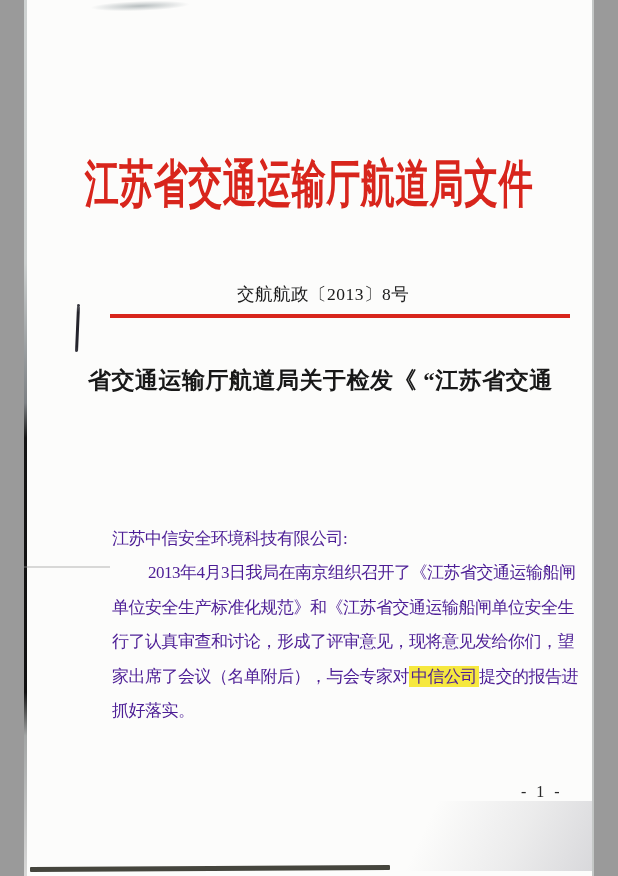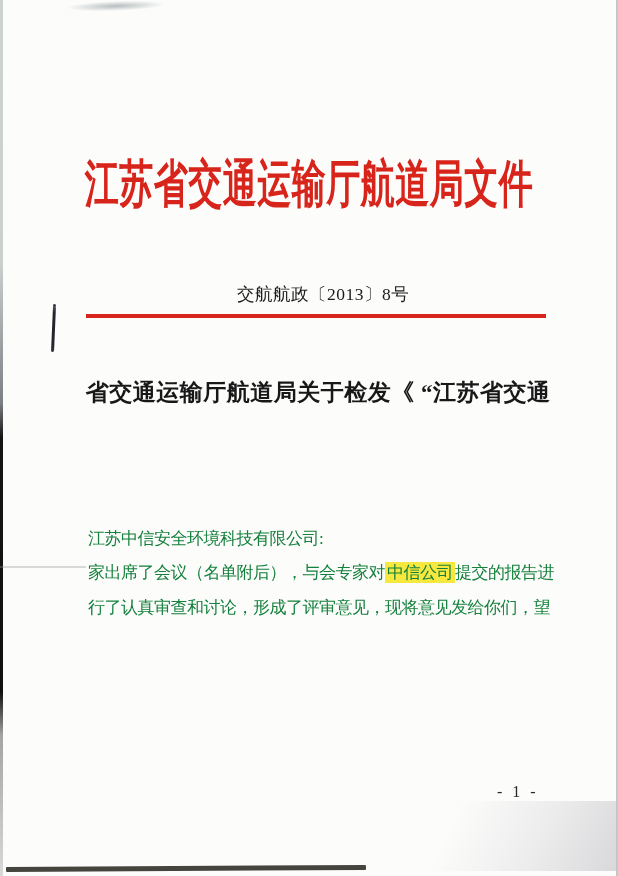--- a/index.html
+++ b/index.html
@@ -1,18 +1,18 @@
 <!DOCTYPE html>
 <html style="--accent-red: #d8251c; --highlight-yellow: #f6e83e; --body-text: #1c1c1c;"><head>
 <meta charset="utf-8">
 <style>
   html,body{margin:0;padding:0;background:#9a9a9a;}
   .page{
     position:relative;
-    width:618px;height:876px;
+    width:570px;height:876px;
     margin:0 auto;
     background:#fcfcfb;
     overflow:hidden;
     font-family:"Liberation Serif","DejaVu Serif",serif;
   }
   
   .edge-left{
     position:absolute;left:0;top:0;width:3px;height:100%;
     background:linear-gradient(to bottom,
       rgba(150,158,158,.45) 0%,
@@ -68,30 +68,30 @@
     text-align:center;
     font-size:17.5px;color:#1b1b1b;letter-spacing:.5px;
     transform:translateX(14px);
     white-space:nowrap;
   }
   .red-rule{
     position:absolute;top:314px;left:86px;width:460px;height:4px;
     background:var(--accent-red,#d8251c);
   }
   .doc-title{
-    position:absolute;top:374px;left:64px;right:46px;margin:0;
+    position:absolute;top:362px;left:64px;right:46px;margin:0;
     text-align:center;
     font-size:23px;font-weight:700;line-height:37px;
     letter-spacing:.5px;color:#181818;
   }
   .doc-title div{white-space:nowrap;}
   .body-block{
     position:absolute;top:522px;left:88px;width:466px;
     font-size:17px;line-height:34.4px;
-    letter-spacing:-0.5px;color:#15803d;
+    letter-spacing:-0.5px;color:#4c1d95;
   }
   .body-block .line{white-space:nowrap;}
   .body-block .line.indent{text-indent:36px;}
   .hl{
     background:var(--highlight-yellow,#f6e83e);
     padding:1px 2px;
   }
   .page-number{
     position:absolute;top:783px;left:497px;
     font-size:16px;letter-spacing:3px;color:#2a2a2a;
@@ -116,18 +116,21 @@
   <div class="doc-number">交航航政〔2013〕8号</div>
 
   <div class="red-rule"></div>
 
   <h2 class="doc-title">
     <div>省交通运输厅航道局关于检发《 “江苏省交通</div>
   </h2>
 
   <div class="body-block" id="body-lines">
       <div class="line"><span>江苏中信安全环境科技有限公司:</span></div>
+      <div class="line indent"><span>2013年4月3日我局在南京组织召开了《江苏省交通运输船闸</span></div>
+      <div class="line"><span>单位安全生产标准化规范》和《江苏省交通运输船闸单位安全生</span></div>
+      <div class="line"><span>行了认真审查和讨论，形成了评审意见，现将意见发给你们，望</span></div>
       <div class="line"><span>家出席了会议（名单附后），与会专家对</span><span class="hl">中信公司</span><span>提交的报告进</span></div>
-      <div class="line"><span>行了认真审查和讨论，形成了评审意见，现将意见发给你们，望</span></div>
+      <div class="line"><span>抓好落实。</span></div>
     </div>
 
   <div class="page-number">- 1 -</div>
 </div>
 
 </body></html>

